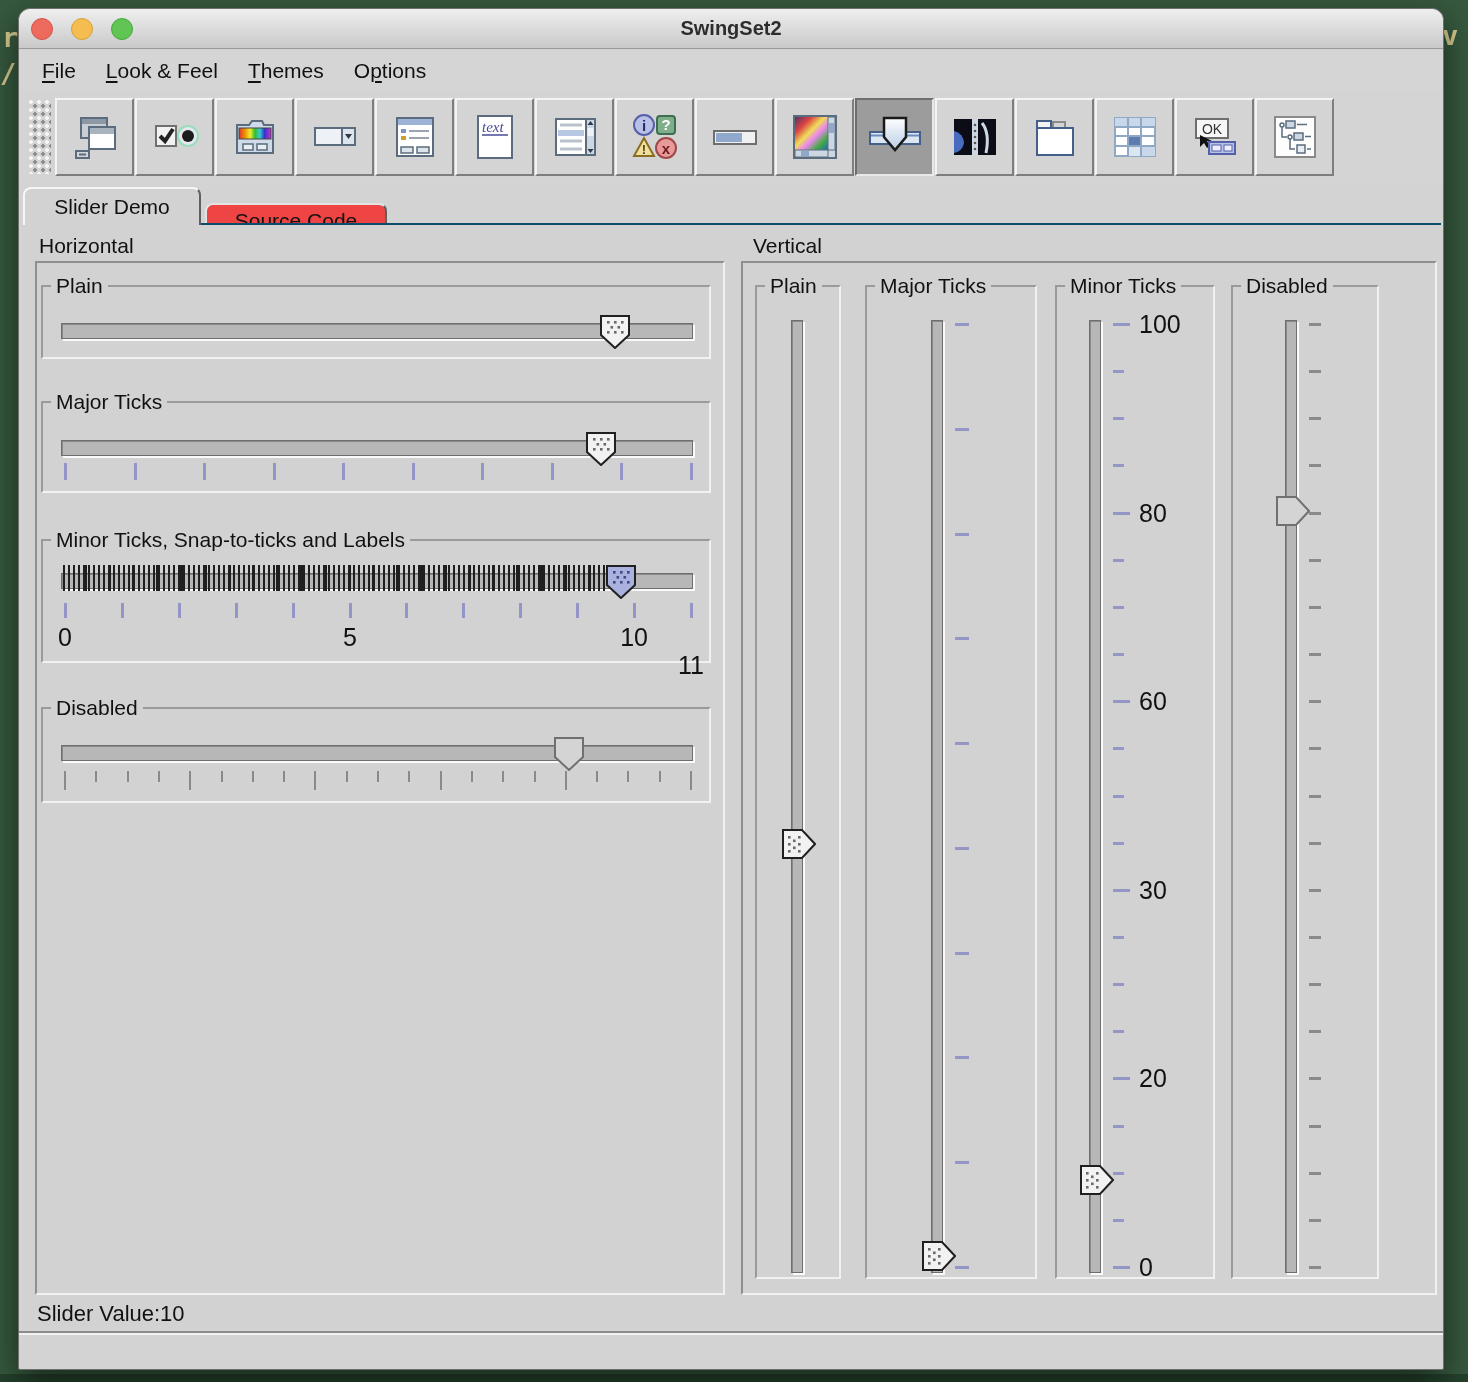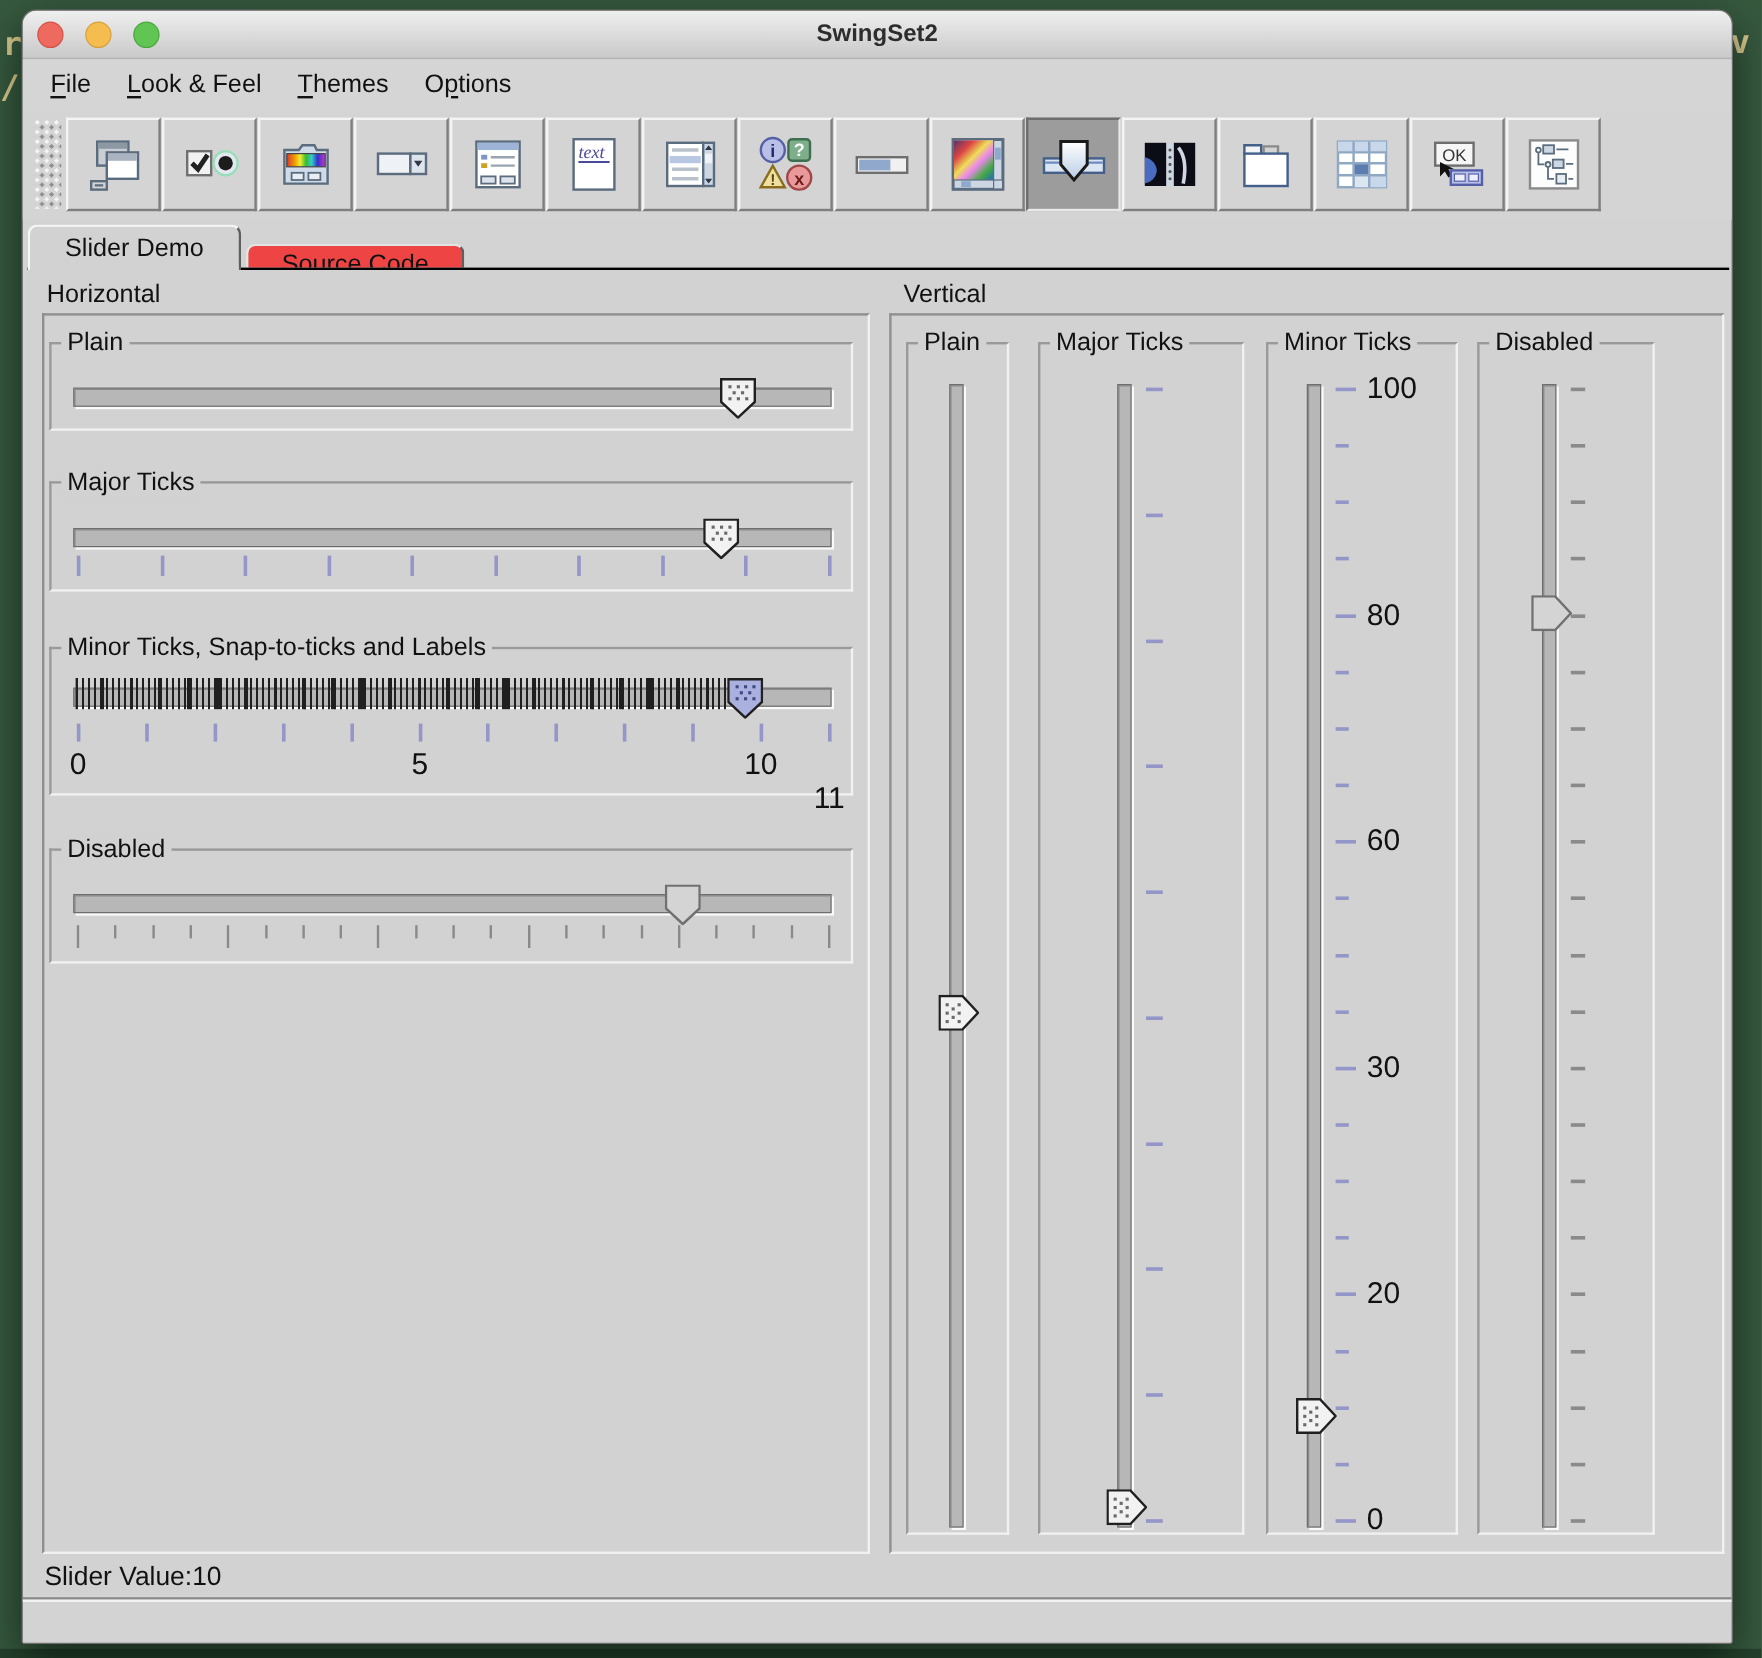--- a/index.html
+++ b/index.html
@@ -47,21 +47,21 @@
   .tab{position:absolute;font-size:21px;text-align:center;cursor:default;}
   .tab.active{left:4px;top:178px;width:178px;height:38px;line-height:36px;background:#d2d2d2;
         border:2px solid;border-color:#f6f6f6 #5f5f5f #d2d2d2 #f6f6f6;border-bottom:none;
         border-radius:8px 8px 0 0;z-index:3;}
   .tab.inactive{left:186px;top:182px;width:182px;height:34px;line-height:32px;background:#ef4444;
         border:2px solid;border-color:#e3e3e3 #5f5f5f #a4a4a4 #e3e3e3;border-bottom:none;
         border-radius:8px 8px 0 0;z-index:1;margin-top:12px;}
 
   
   .content{position:absolute;left:4px;top:214px;width:1418px;height:1104px;background:#d2d2d2;
-           border-top:2px solid #000000;z-index:2;font-size:21px;}
+           border-top:2px solid #0c4a6e;z-index:2;font-size:21px;}
   .paneltitle{position:absolute;top:9px;font-size:21px;}
   .bigbox{position:absolute;top:36px;height:1034px;border:2px solid;
           border-color:#8f8f8f #f1f1f1 #f1f1f1 #8f8f8f;}
   .groupbox{position:absolute;border:2px solid;border-color:#9a9a9a #f1f1f1 #f1f1f1 #9a9a9a;}
   .gtitle{position:absolute;top:-13px;left:8px;background:#d2d2d2;padding:0 5px;font-size:21px;
           white-space:nowrap;}
 
   
   .t-h{position:absolute;height:16px;background:#b7b7b7;border:1px solid #6e6e6e;
        box-shadow:2px 2px 0 rgba(252,252,252,.95), inset 1px 1px 0 #8a8a8a;}

